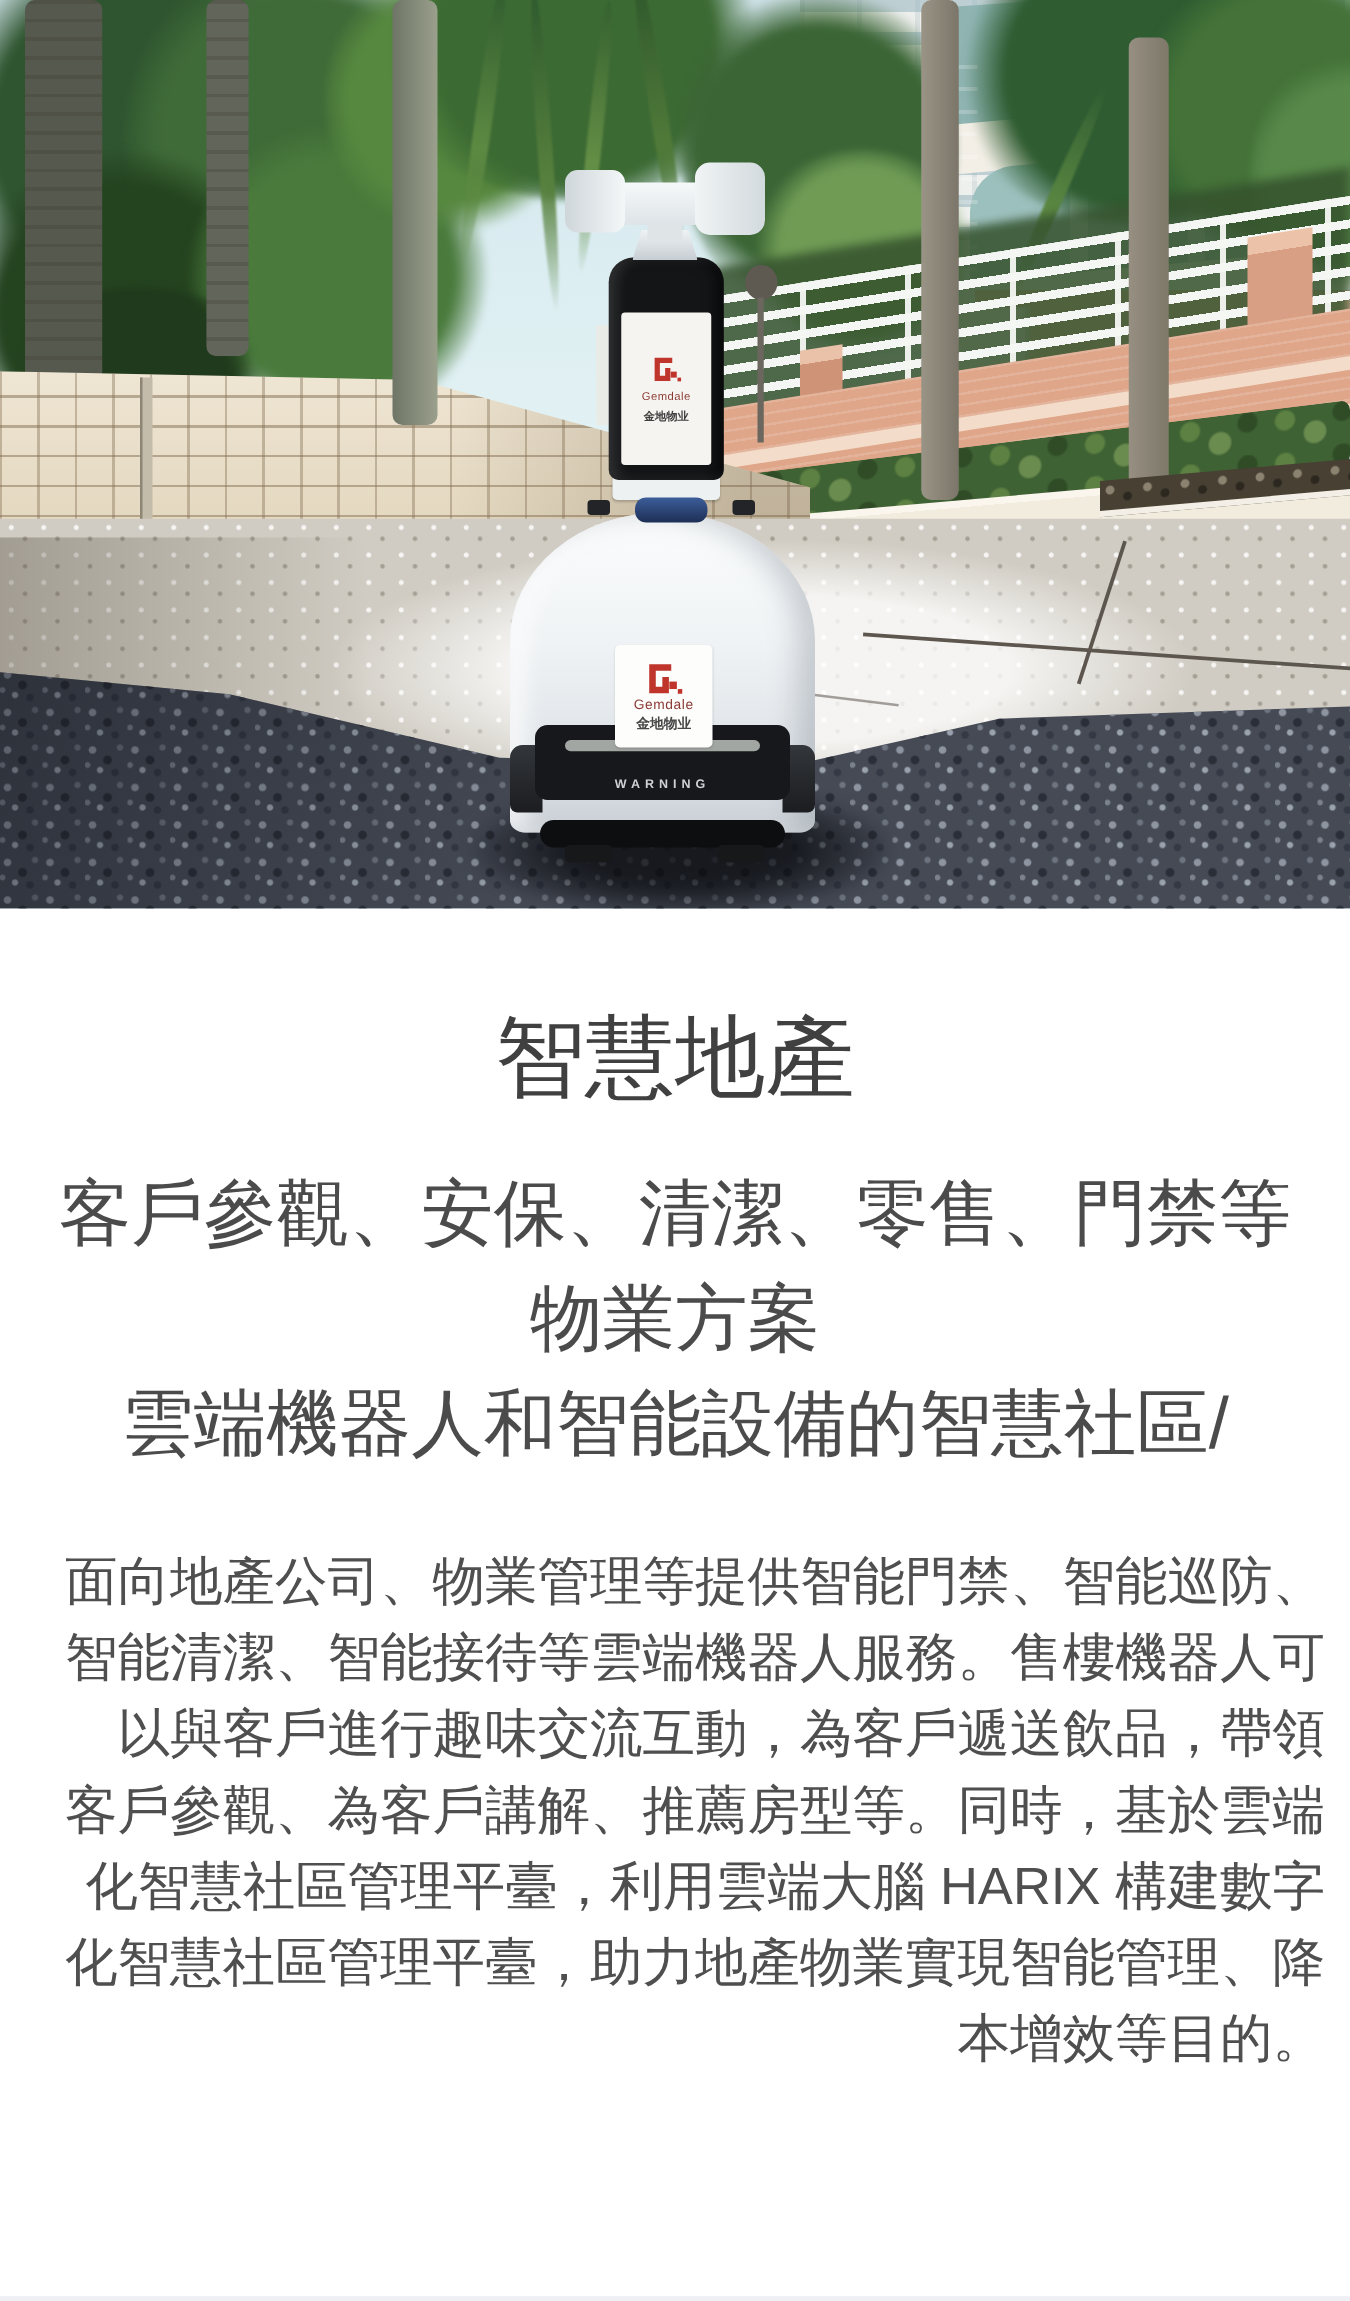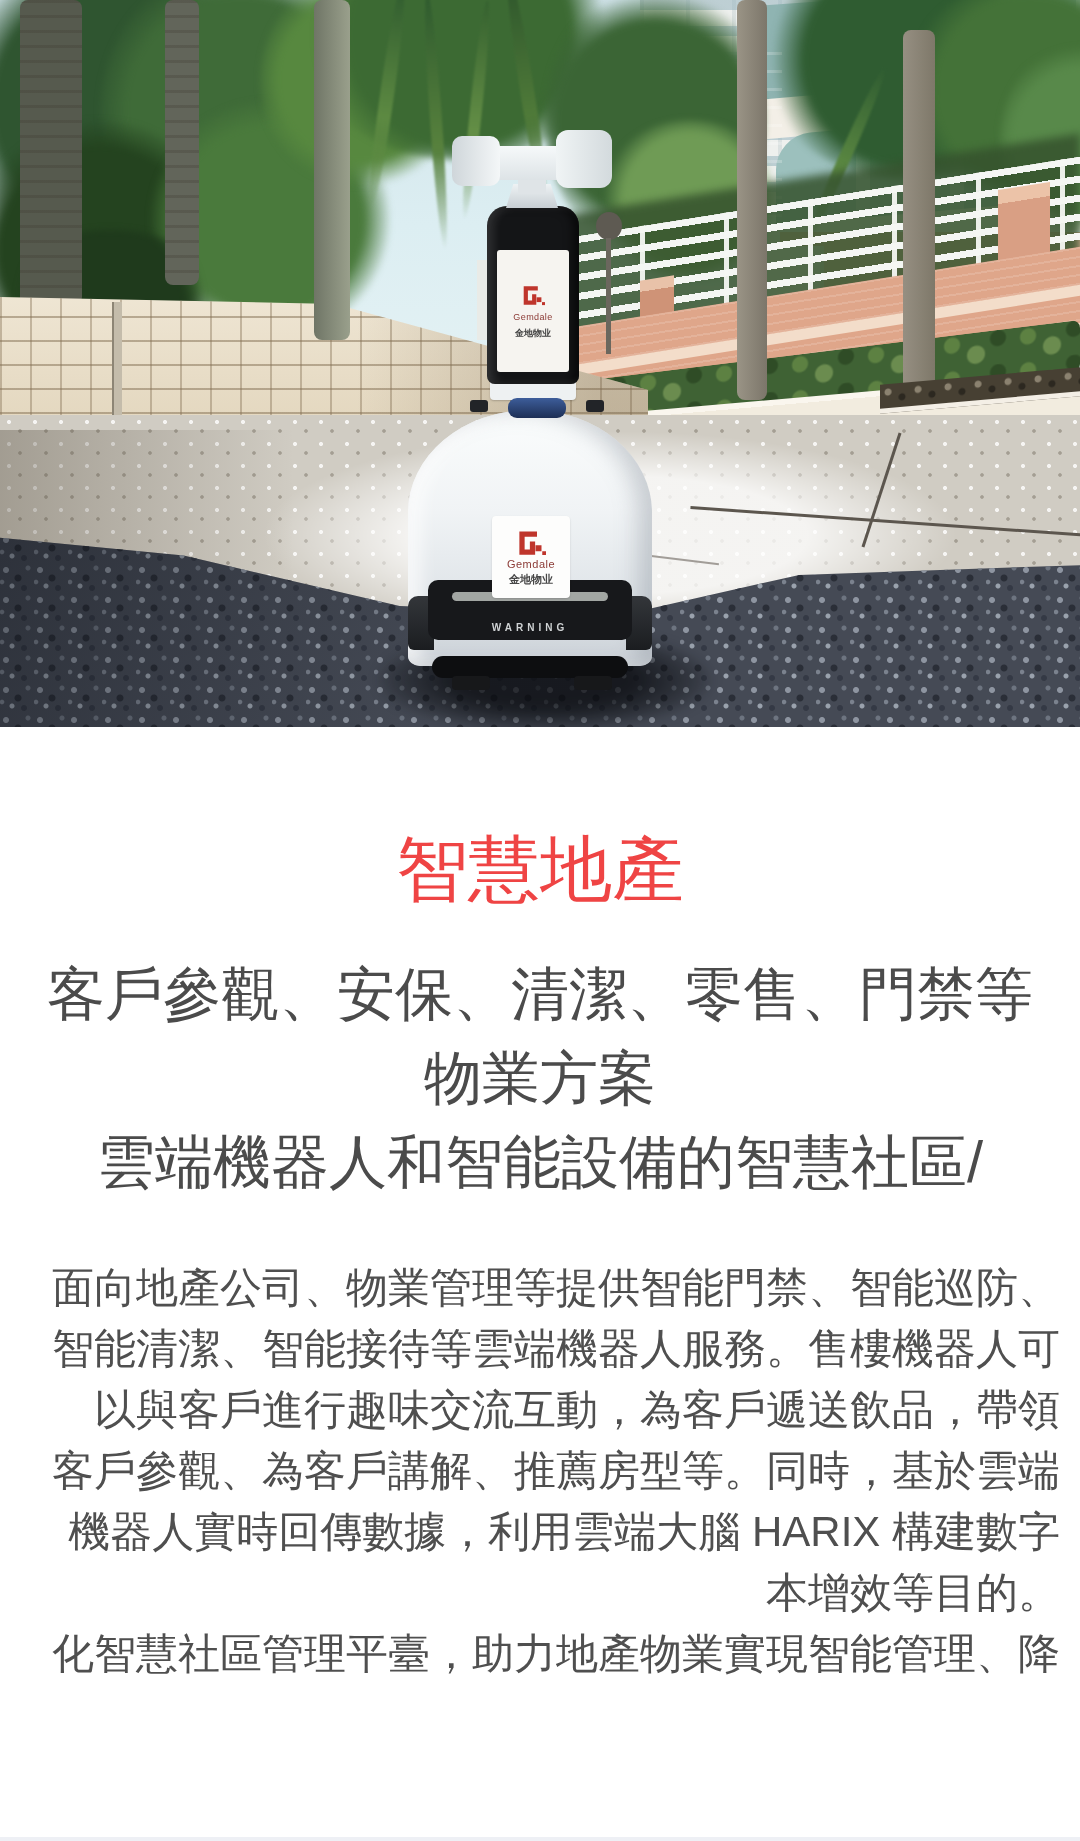--- a/index.html
+++ b/index.html
@@ -115,21 +115,21 @@
   .r-screen .brand-cn{font-size:9px;line-height:10px;color:#3f3f3f;font-weight:bold;}
   .r-cone{left:506px;top:184px;width:52px;height:24px;background:linear-gradient(180deg,#eef2f4,#c7ced3);
           clip-path:polygon(14% 0,86% 0,100% 100%,0 100%);}
   .r-arm{left:472px;top:146px;width:122px;height:34px;border-radius:17px;background:linear-gradient(180deg,#f6f9fa,#dde3e6);}
   .r-cam-l{left:452px;top:136px;width:48px;height:50px;border-radius:10px;background:linear-gradient(90deg,#cfd6da,#f4f7f8);}
   .r-cam-r{left:556px;top:130px;width:56px;height:58px;border-radius:12px;background:linear-gradient(90deg,#f0f4f5,#d3dadd);}
   .r-post{left:518px;top:172px;width:28px;height:22px;background:#dfe4e7;}
   .signpost{left:477px;top:260px;width:10px;height:80px;background:#e9ebe7;}
   
   .content{position:absolute;left:0;top:727px;width:1080px;}
-  .title{margin:106px 20px 0;text-align:center;font-size:72px;line-height:72px;font-weight:500;color:#ef4444;white-space:nowrap;}
+  .title{margin:83px 20px 0;text-align:center;font-size:72px;line-height:72px;font-weight:500;color:#404040;white-space:nowrap;}
   .subtitle{margin:47px 20px 0;text-align:center;font-size:58px;line-height:84px;font-weight:500;color:#4b4b4b;}
   .subtitle .line{white-space:nowrap;}
   .bodytext{margin:53px 20px 0;text-align:right;font-size:42px;line-height:61px;font-weight:400;color:#4f4f4f;}
   .bodytext .line{white-space:nowrap;}
   .footer-strip{position:absolute;left:0;top:1837px;width:1080px;height:4px;background:#eef0f5;}
 </style>
 </head>
 <body>
 
 <div class="page">
@@ -251,20 +251,20 @@
     <div class="subtitle">
       <div class="line">客戶參觀、安保、清潔、零售、門禁等</div>
       <div class="line">物業方案</div>
       <div class="line">雲端機器人和智能設備的智慧社區/</div>
     </div>
     <div class="bodytext">
       <div class="line">面向地產公司、物業管理等提供智能門禁、智能巡防、</div>
       <div class="line">智能清潔、智能接待等雲端機器人服務。售樓機器人可</div>
       <div class="line">以與客戶進行趣味交流互動，為客戶遞送飲品，帶領</div>
       <div class="line">客戶參觀、為客戶講解、推薦房型等。同時，基於雲端</div>
-      <div class="line">機器人實時回傳數據，利用雲端大腦 HARIX 構建數字</div>
+      <div class="line">化智慧社區管理平臺，利用雲端大腦 HARIX 構建數字</div>
+      <div class="line">化智慧社區管理平臺，助力地產物業實現智能管理、降</div>
       <div class="line">本增效等目的。</div>
-      <div class="line">化智慧社區管理平臺，助力地產物業實現智能管理、降</div>
     </div>
   </main>
 
   <div class="footer-strip"></div>
 </div>
 
 </body></html>

